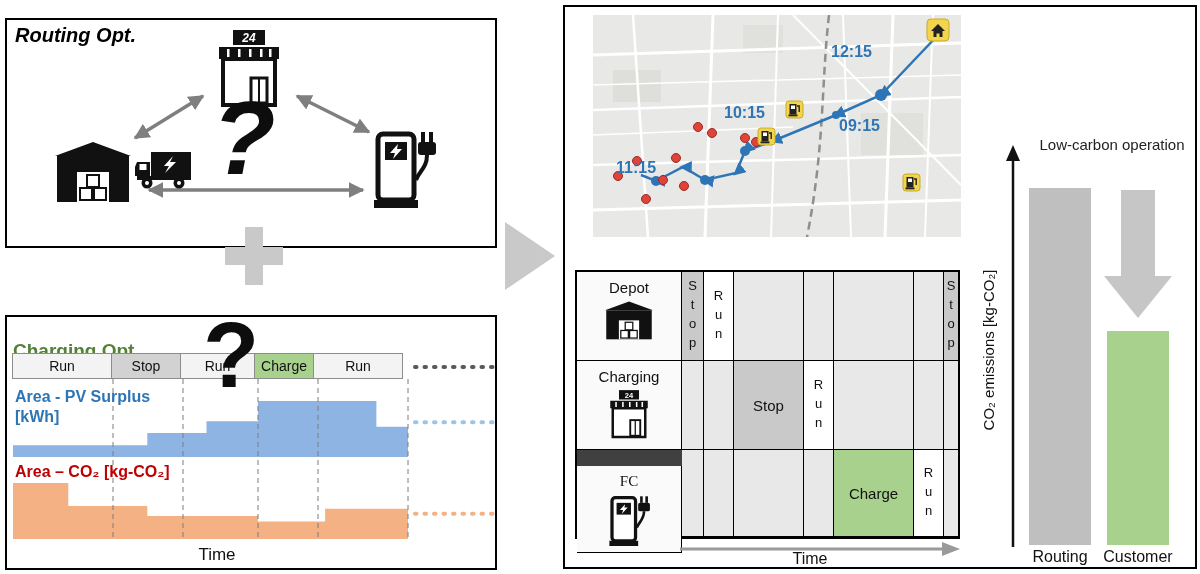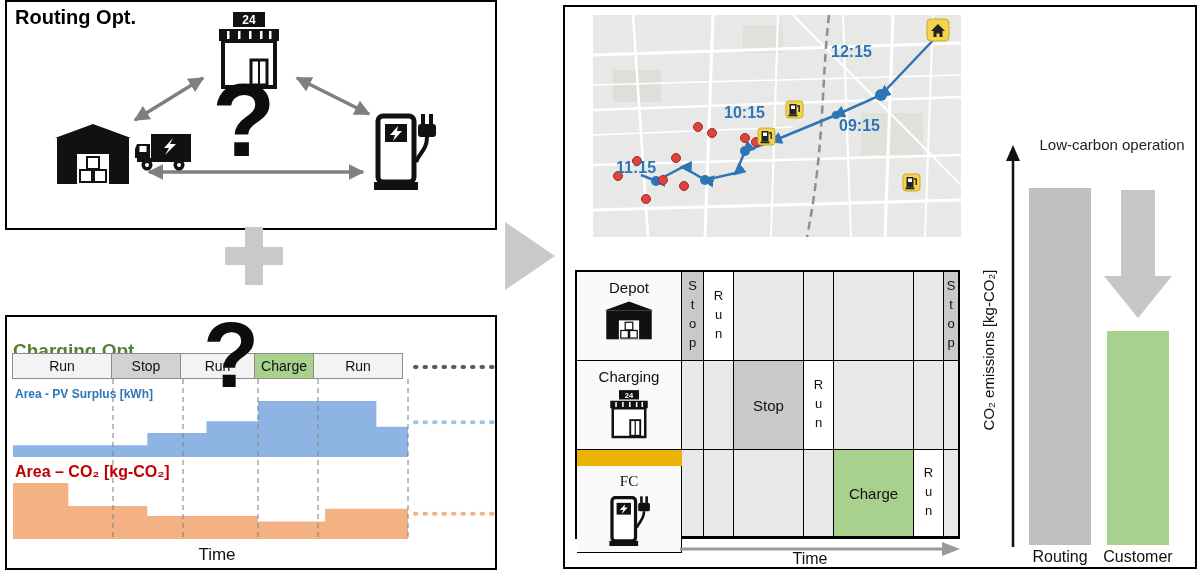--- a/index.html
+++ b/index.html
@@ -1,21 +1,21 @@
 <!DOCTYPE html>
 <html><head>
 <meta charset="utf-8">
 <style>
   * { margin:0; padding:0; box-sizing:border-box; }
   body { background:#fff; font-family:"Liberation Sans","DejaVu Sans",sans-serif; }
   .canvas { position:relative; width:1200px; height:574px; background:#fff; overflow:hidden; }
   .panel { position:absolute; border:2px solid #000; background:#fff; }
 
   
-  .routing { left:5px; top:0; width:492px; height:230px; }
+  .routing { left:5px; top:18px; width:492px; height:230px;font-style:italic; }
   .panel-title { position:absolute; left:8px; top:4px; font-size:20px; font-weight:bold; color:#000; }
   .routing svg.arrows { position:absolute; left:0; top:0; }
   .ricon { position:absolute; }
   .big-q { position:absolute; font-weight:800; color:#0d0d0d; line-height:1; }
   .q1 { left:205px; top:66px; font-size:104px; }
 
   
   .plus-h { position:absolute; left:225px; top:247px; width:58px; height:18px; background:#c9c9c9; }
   .plus-v { position:absolute; left:245px; top:227px; width:18px; height:58px; background:#c9c9c9; }
 
@@ -27,30 +27,30 @@
   .charging { left:5px; top:315px; width:492px; height:255px; }
   .charging .panel-title { color:#538135; font-size:19px; top:3px; left:6px;margin-top:20px; }
   .charts-svg { position:absolute; left:0; top:0; }
   .timeline { position:absolute; left:6px; top:36px; white-space:nowrap; }
   .tl-seg { display:inline-block; height:26px; line-height:24px; text-align:center; font-size:14px;
     border:1px solid #8c8c8c; margin-left:-1px; vertical-align:top; color:#111; }
   .tl-seg.run { background:#f3f3f3; }
   .tl-seg.stop { background:#d2d2d2; }
   .tl-seg.charge { background:#a9d18e; }
   .q2 { left:196px; top:-8px; font-size:92px; }
-  .pv-label { position:absolute; left:8px; top:70px; width:170px; font-size:12px; font-weight:bold; color:#2e75b6; line-height:1.25; }
+  .pv-label { position:absolute; left:8px; top:70px; width:170px; font-size:16px; font-weight:bold; color:#2e75b6; line-height:1.25; }
   .co2-label { position:absolute; left:8px; top:146px; font-size:16px; font-weight:bold; color:#c00000; white-space:nowrap; }
   .time-label-left { position:absolute; left:140px; top:228px; width:140px; text-align:center; font-size:17px; color:#111; }
 
   
   .result { left:563px; top:5px; width:634px; height:564px; }
   .map-svg { position:absolute; left:28px; top:8px; }
 
   
-  .gantt { position:absolute; left:10px; top:263px; width:385px; height:269px; border:2px solid #000; background:#eab308; }
+  .gantt { position:absolute; left:10px; top:263px; width:385px; height:269px; border:2px solid #000; background:#404040; }
   .g-cell { position:absolute; display:flex; align-items:center; justify-content:center; background:#e8e8e8;
     border-right:1.5px solid #000; border-bottom:1.5px solid #000; font-size:15px; color:#111; }
   .g-cell.run { background:#ffffff; }
   .g-cell.stop { background:#c9c9c9; }
   .g-cell.charge { background:#a9d18e; }
   .g-cell.vert { writing-mode:vertical-rl; text-orientation:upright; letter-spacing:4px; font-size:13px; }
   .g-label { position:absolute; left:0; width:105px; background:#fafafa; border-right:1.5px solid #000; border-bottom:1.5px solid #000;
     display:flex; flex-direction:column; align-items:center; padding-top:7px; gap:5px; }
   .g-label-text { font-size:15px; color:#111; }
   .gantt-time-arrow { position:absolute; left:115px; top:534px; }

